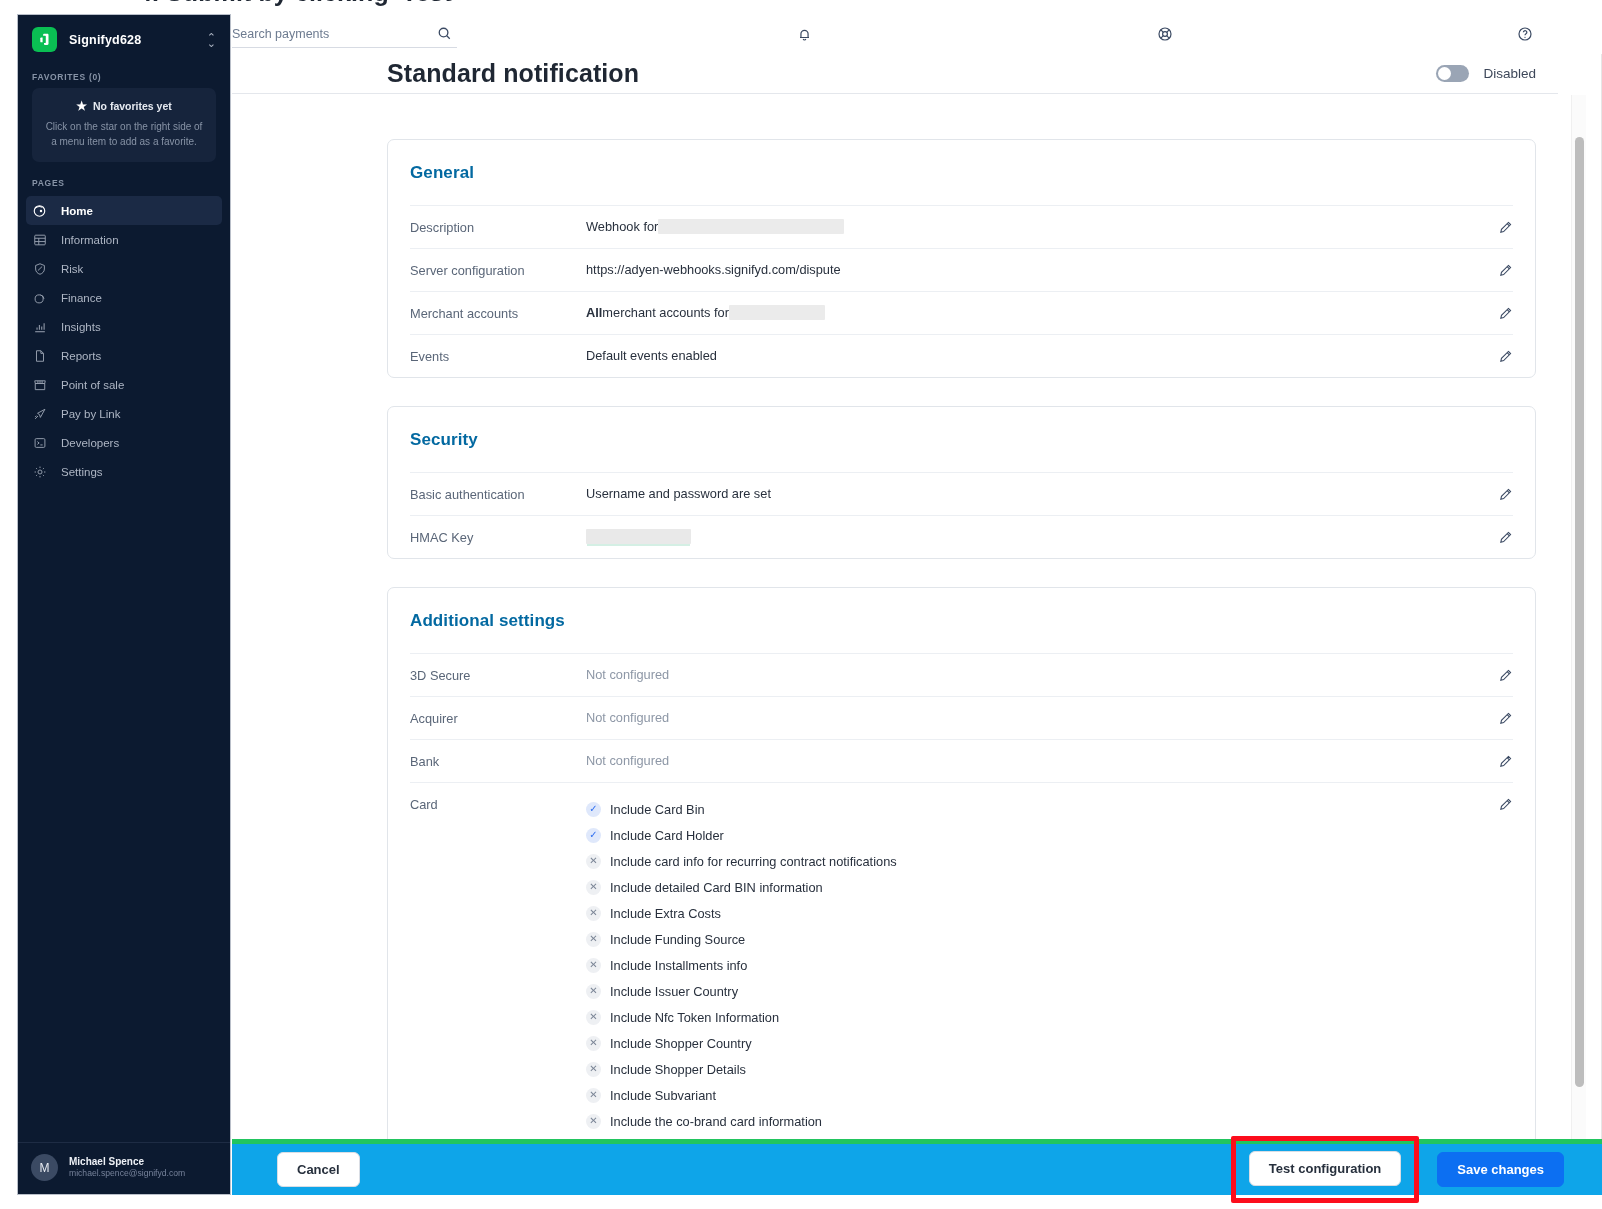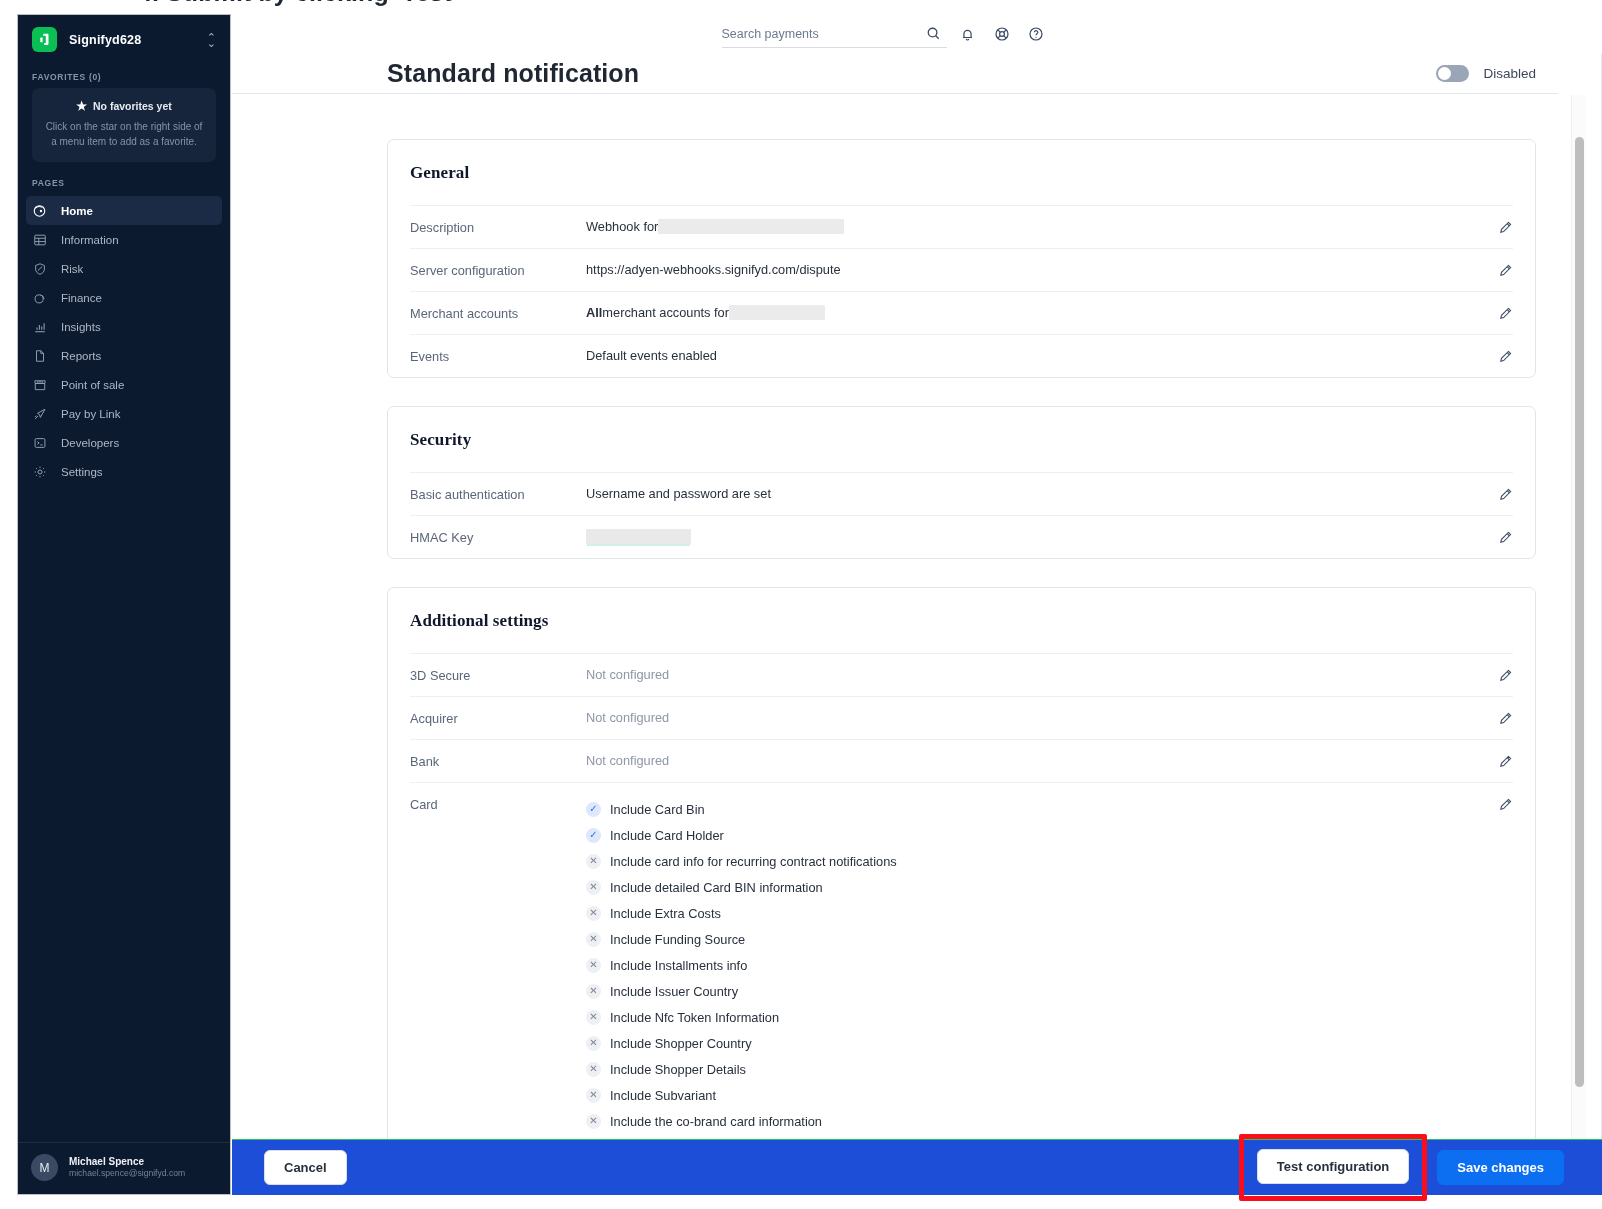--- a/index.html
+++ b/index.html
@@ -75,21 +75,21 @@
   .u-name { color:#eef1f6; font-size:10px; font-weight:700; line-height:1.25; }
   .u-mail { color:#76829a; font-size:8.6px; line-height:1.3; }
 
   
   .main {
     position:absolute; left:232px; top:14px; right:0px; bottom:14px;
     background:#ffffff;
   }
   .topbar {
     position:absolute; left:0; top:0; right:0; height:40px;
-    display:flex; align-items:center; justify-content:center;
+    display:flex; align-items:center; justify-content:space-between;
     padding-right:60px; gap:0;
   }
   .search-wrap {
     display:flex; align-items:center; width:225px;
     border-bottom:1px solid #d7dbe3; height:28px; margin-right:4px;
   }
   .search-input {
     border:0; outline:0; background:transparent; flex:1;
     font-family:inherit; font-size:12.5px; color:#5d6a7e;
   }
@@ -118,22 +118,22 @@
     position:absolute; left:0; top:81px; right:44px; bottom:56px;
     overflow:hidden; background:#fff;
   }
   .scroll-inner { padding:44px 22px 0 155px; }
 
   .card {
     border:1px solid #e1e5ea; border-radius:7px; background:#fff;
     margin-bottom:28px; padding:0 22px;
   }
   .card h2 {
-    font-size:17px; font-weight:700; color:#0f172a;
-    padding:23px 0 22px 0; letter-spacing:0.1px;font-family:Liberation Serif, serif;
+    font-size:17px; font-weight:700; color:#0369a1;
+    padding:23px 0 22px 0; letter-spacing:0.1px;
   }
   .row {
     display:flex; align-items:flex-start;
     border-top:1px solid #eceff3;
     padding:13px 0 13px 0; min-height:41px;
   }
   .row-label {
     width:176px; flex:0 0 176px; font-size:12.8px; color:#5a6678; padding-top:1px;
   }
   .row-value { flex:1; font-size:12.8px; color:#28303d; display:flex; align-items:center; flex-wrap:wrap; gap:0; }
@@ -163,32 +163,32 @@
   }
   .vthumb {
     position:absolute; left:3px; top:42px; width:9px; height:950px;
     background:#bdbdbd; border-radius:5px;
   }
   .rail-edge { position:absolute; right:0; top:40px; bottom:0; width:1px; background:#e6e6e6; }
 
   
   .footer {
     position:absolute; left:0; right:0; bottom:0; height:56px;
-    border-top:1px solid #22c55e; background:#1d4ed8;
+    border-top:5px solid #22c55e; background:#0ea5e9;
     display:flex; align-items:center; justify-content:space-between;
-    padding:0 38px 0 32px;
+    padding:0 38px 0 45px;
   }
   .btn {
     font-family:inherit; font-size:13px; font-weight:700;
     border-radius:6px; cursor:pointer; height:35px; padding:0 19px;
     display:inline-flex; align-items:center; justify-content:center;
   }
   .btn-ghost { background:#fff; border:1px solid #d9dde4; color:#27303d; }
   .btn-primary { background:#0c6ff2; border:1px solid #0c6ff2; color:#fff; }
-  .footer-right { display:flex; align-items:center; gap:0; }
+  .footer-right { display:flex; align-items:center; gap:8px; }
   .highlight-box {
     border:5px solid #fc0d1c; border-radius:2px; padding:10px 13px 12px 13px;
     margin-right:10px; display:inline-flex;
   }
 </style>
 </head>
 <body>
 
 <div id="app">
 

